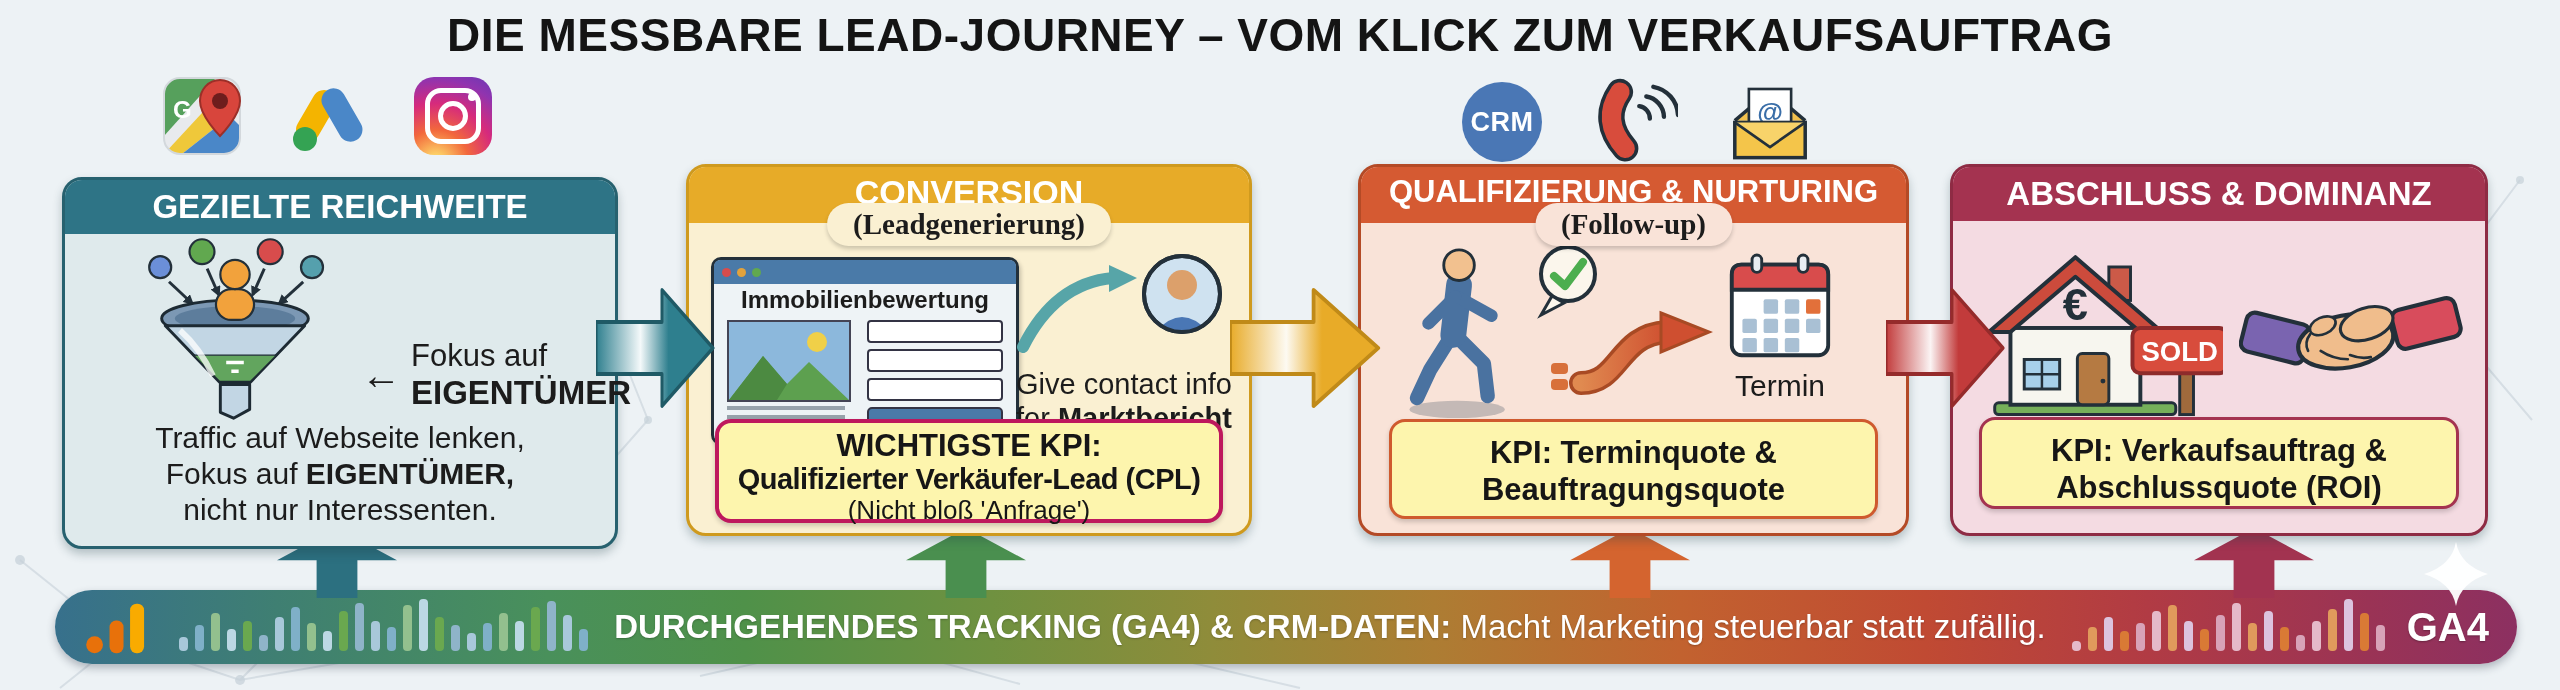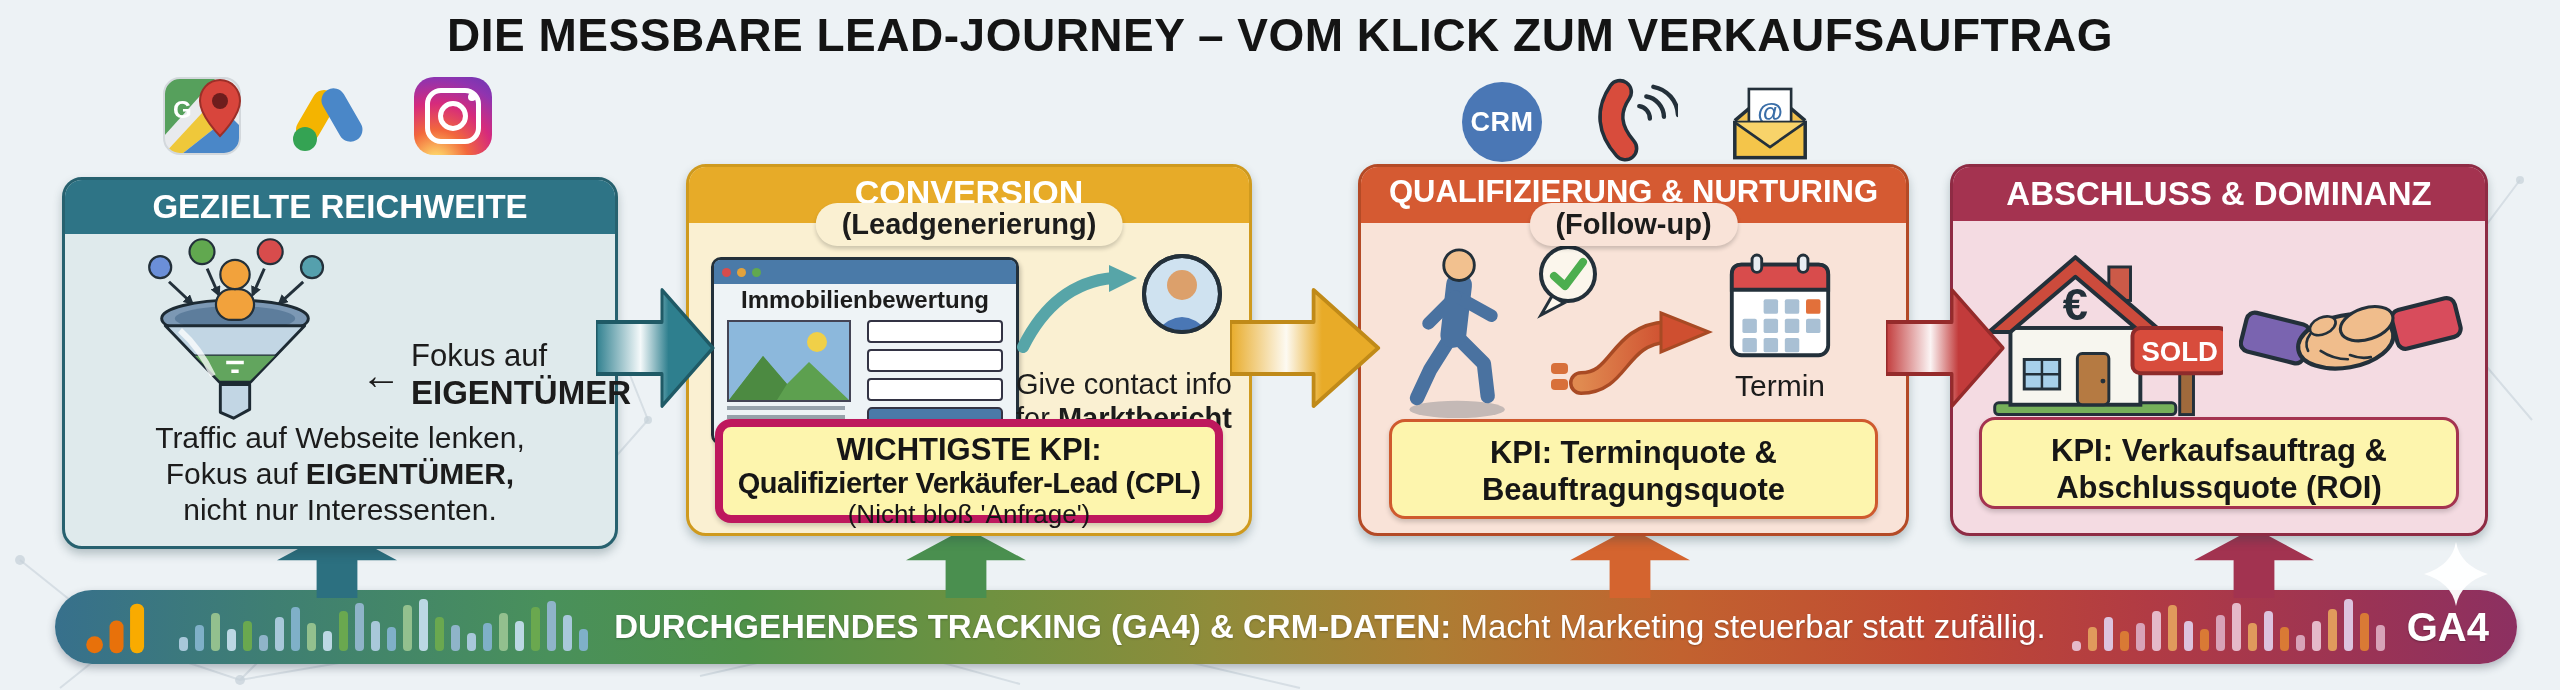--- a/index.html
+++ b/index.html
@@ -13,21 +13,21 @@
   .channel-row{left:162px;top:76px;gap:46px;}
   .contact-row{left:1462px;top:78px;gap:48px;}
   .crm-circle{width:80px;height:80px;border-radius:50%;background:#4a77b5;display:flex;align-items:center;justify-content:center;color:#fff;font-weight:bold;font-size:27px;letter-spacing:.5px;}
   .insta{width:78px;height:78px;border-radius:20px;position:relative;background:radial-gradient(circle at 28% 110%, #fdd066 8%, #f2683c 32%, #d62a7c 58%, #9034af 82%, #6a38b5 100%);}
   .insta-frame{position:absolute;inset:11px;border:5px solid #fff;border-radius:16px;}
   .insta-lens{position:absolute;inset:24px;border:5px solid #fff;border-radius:50%;}
   .insta-dot{position:absolute;top:16px;right:16px;width:8px;height:8px;background:#fff;border-radius:50%;}
   
   .card{border-radius:20px;z-index:4;box-shadow:0 5px 10px rgba(30,60,70,.28);}
   .card .band{position:absolute;left:0;top:0;width:100%;border-radius:17px 17px 0 0;color:#fff;font-weight:bold;text-align:center;}
-  .card .pill{position:absolute;left:50%;transform:translateX(-50%);font-weight:bold;color:#1c1c1c;border-radius:22px;white-space:nowrap;box-shadow:0 3px 4px rgba(0,0,0,.18);z-index:2;}
+  .card .pill{position:absolute;left:50%;transform:translateX(-50%);font-weight:bold;color:#1c1c1c;border-radius:22px;white-space:nowrap;box-shadow:0 3px 4px rgba(0,0,0,.18);z-index:2;font-family:Liberation Serif, serif;}
   #card1{left:62px;top:164px;width:550px;height:366px;background:#dfeaec;border:3px solid #27616f;margin-top:13px;}
   #card1 .band{height:54px;line-height:54px;font-size:33px;background:#2e7486;}
   #card2{left:686px;top:164px;width:560px;height:366px;background:#faf0d2;border:3px solid #cf9a1e;}
   #card2 .band{height:56px;line-height:50px;font-size:34px;background:#e7ab28;}
   #card3{left:1358px;top:164px;width:545px;height:366px;background:#f9e3d8;border:3px solid #b44a26;}
   #card3 .band{height:56px;line-height:50px;font-size:31px;background:#d55a32;}
   #card4{left:1950px;top:164px;width:532px;height:366px;background:#f4dbe2;border:3px solid #8e2b44;}
   #card4 .band{height:54px;line-height:54px;font-size:33px;background:#a43350;}
   #card2 .pill{top:36px;padding:5px 26px;font-size:29px;background:#faf0d2;}
   #card3 .pill{top:36px;padding:5px 26px;font-size:29px;background:#f9e3d8;}
@@ -49,21 +49,21 @@
   .bfield{height:19px;background:#fff;border:2px solid #334;border-radius:4px;}
   .bbtn{height:22px;background:#4a7aa8;border:2px solid #334;border-radius:5px;}
   .blines{position:absolute;left:13px;top:146px;width:120px;display:flex;flex-direction:column;gap:5px;}
   .bline{height:4px;background:#97a2ab;}
   .curve-arrow{left:328px;top:94px;width:122px;height:92px;}
   .avatar-svg{left:452px;top:86px;width:82px;height:82px;}
   .note{left:316px;top:200px;width:238px;text-align:center;font-size:29px;color:#1c1c1c;line-height:34px;}
   .note b{font-weight:bold;}
   
   .kpi{border-radius:16px;background:#fdf5ad;text-align:center;color:#161616;box-shadow:0 3px 5px rgba(0,0,0,.18);box-sizing:border-box;}
-  #card2 .kpi{left:26px;top:252px;width:508px;height:104px;border:8px solid #be185d;padding-top:6px;}
+  #card2 .kpi{left:26px;top:252px;width:508px;height:104px;border:4px solid #be185d;padding-top:6px;}
   #card2 .kpi .k1{font-size:31px;font-weight:bold;line-height:34px;}
   #card2 .kpi .k2{font-size:29px;font-weight:bold;line-height:33px;letter-spacing:-.5px;}
   #card2 .kpi .k3{font-size:26px;line-height:29px;}
   #card3 .kpi{left:28px;top:252px;width:489px;height:100px;border:3px solid #cf5a2e;padding-top:12px;}
   #card3 .kpi div,#card4 .kpi div{font-size:31px;font-weight:bold;line-height:37px;}
   #card4 .kpi{left:26px;top:250px;width:480px;height:92px;border:3px solid #a43350;padding-top:12px;}
   
   .walker-svg{left:35px;top:80px;width:128px;height:172px;}
   .bubble-svg{left:162px;top:70px;width:86px;height:86px;}
   .sarrow-svg{left:188px;top:138px;width:172px;height:106px;}

